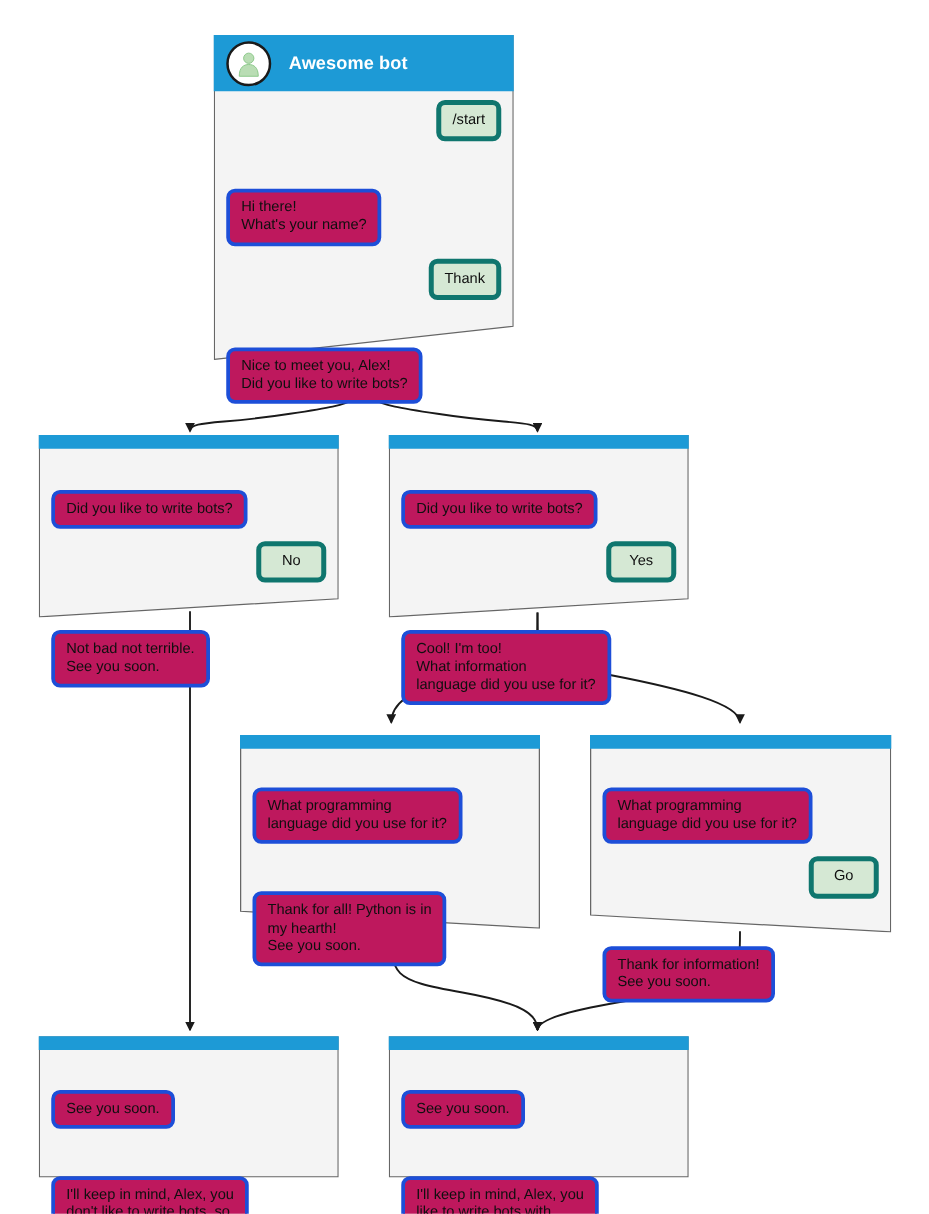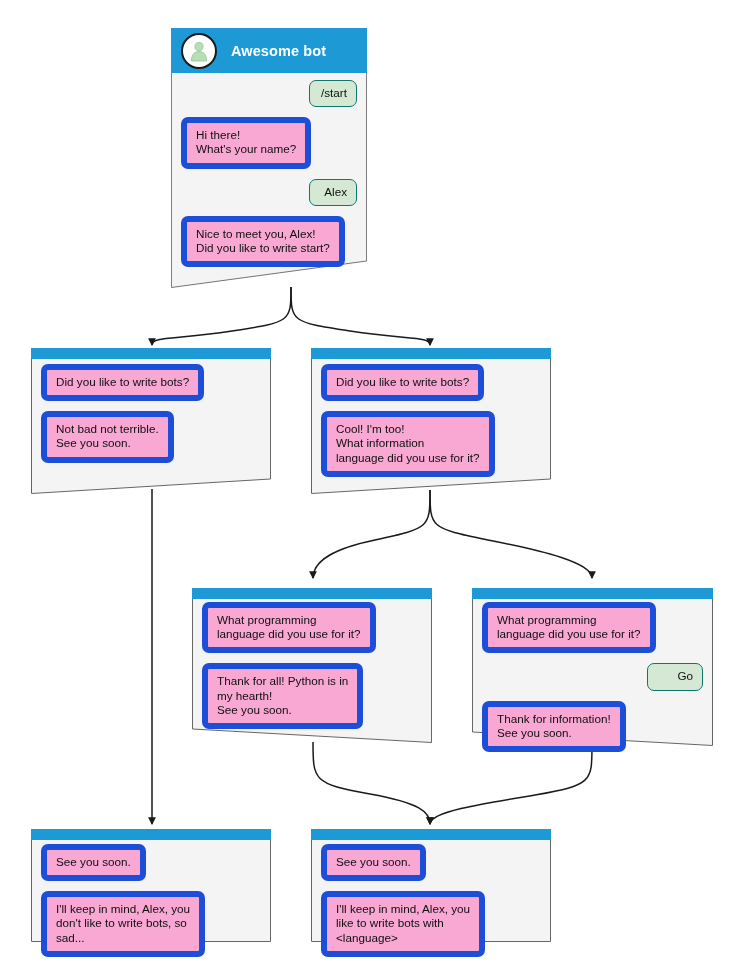--- a/index.html
+++ b/index.html
@@ -116,27 +116,28 @@
     border-radius: 7px;
     padding: 5px 9px 6px 9px;
     font-size: 11.7px;
     line-height: 14.2px;
     color: #0f0f0f;
     box-sizing: border-box;
     white-space: pre-line;
     max-width: 205px;
   }
   .bubble.bot {
-    background: #f9a8d4;
-    border: 6px solid #1d4ed8;
+    background: #be185d;
+    border: 3px solid #1d4ed8;
+    margin-top: 28px;
   }
   .bubble.user {
     background: #d5e8d4;
-    border: 1px solid #0f766e;
-    text-align: right;
+    border: 4px solid #0f766e;
+    text-align: center;
     min-width: 48px;
   }
   .bubble.user.wide { min-width: 56px; }
 </style>
 </head>
 <body>
 
 <div id="canvas">
 
   <svg id="connectors" viewBox="0 0 743 971">
@@ -151,21 +152,21 @@
 
     <path d="M 152,489 L 152,824" fill="none" stroke="#1a1a1a" stroke-width="1.5" marker-end="url(#arrow)"></path>
 
     <path d="M 430,490 C 430,528 430,528 375,540 C 322,551 313,566 313,578" fill="none" stroke="#1a1a1a" stroke-width="1.5" marker-end="url(#arrow)"></path>
     <path d="M 430,490 C 430,528 430,528 488,540 C 545,551 592,563 592,578" fill="none" stroke="#1a1a1a" stroke-width="1.5" marker-end="url(#arrow)"></path>
 
     <path d="M 313,742 C 313,780 313,784 370,794 C 420,803 430,812 430,824" fill="none" stroke="#1a1a1a" stroke-width="1.5" marker-end="url(#arrow)"></path>
     <path d="M 592,745 C 592,782 592,785 535,795 C 480,804 430,812 430,824" fill="none" stroke="#1a1a1a" stroke-width="1.5" marker-end="url(#arrow)"></path>
   </svg>
 
-  <div class="node" style="left:171px; top:28px; width:196px; height:260px;">
+  <div class="node" style="left:171px; top:28px; width:240px; height:260px;">
     <svg class="paper" viewBox="0 0 240 260" preserveAspectRatio="none">
       <path d="M 0.5,0.5 L 239.5,0.5 L 239.5,233 L 0.5,259.5 Z" fill="#f4f4f4" stroke="#666666" stroke-width="1"></path>
     </svg>
     <div class="inner">
       <div class="chat-header">
         <span class="avatar">
           <svg width="22" height="22" viewBox="0 0 22 22">
             <circle cx="11" cy="6.6" r="4.1" fill="#b9ddb4" stroke="#8cc98a" stroke-width="0.8"></circle>
             <path d="M 3.4,21 C 3.4,13.9 7,11.6 11,11.6 C 15,11.6 18.6,13.9 18.6,21 Z" fill="#b9ddb4" stroke="#8cc98a" stroke-width="0.8"></path>
           </svg>
@@ -174,58 +175,64 @@
       </div>
       <div class="messages" style="top:52px;">
         <div class="msg-row user">
           <div class="bubble user">/start</div>
         </div>
         <div class="msg-row bot">
           <div class="bubble bot">Hi there!
 What's your name?</div>
         </div>
         <div class="msg-row user">
-          <div class="bubble user">Alex</div>
+          <div class="bubble user">Thank</div>
         </div>
         <div class="msg-row bot">
           <div class="bubble bot">Nice to meet you, Alex!
-Did you like to write start?</div>
+Did you like to write bots?</div>
         </div>
       </div>
     </div>
   </div>
 
   <div class="node" style="left:31px; top:348px; width:240px; height:146px;">
     <svg class="paper" viewBox="0 0 240 146" preserveAspectRatio="none">
       <path d="M 0.5,0.5 L 239.5,0.5 L 239.5,131 L 0.5,145.5 Z" fill="#f4f4f4" stroke="#666666" stroke-width="1"></path>
     </svg>
     <div class="inner">
       <div class="slim-header"></div>
       <div class="messages" style="top:16px;">
         <div class="msg-row bot">
           <div class="bubble bot">Did you like to write bots?</div>
         </div>
+        <div class="msg-row user">
+          <div class="bubble user wide">No</div>
+        </div>
         <div class="msg-row bot">
           <div class="bubble bot">Not bad not terrible.
 See you soon.</div>
         </div>
       </div>
     </div>
   </div>
 
   <div class="node" style="left:311px; top:348px; width:240px; height:146px;">
     <svg class="paper" viewBox="0 0 240 146" preserveAspectRatio="none">
       <path d="M 0.5,0.5 L 239.5,0.5 L 239.5,131 L 0.5,145.5 Z" fill="#f4f4f4" stroke="#666666" stroke-width="1"></path>
     </svg>
     <div class="inner">
       <div class="slim-header"></div>
       <div class="messages" style="top:16px;">
         <div class="msg-row bot">
           <div class="bubble bot">Did you like to write bots?</div>
         </div>
+        <div class="msg-row user">
+          <div class="bubble user wide">Yes</div>
+        </div>
         <div class="msg-row bot">
           <div class="bubble bot">Cool! I'm too!
 What information
 language did you use for it?</div>
         </div>
       </div>
     </div>
   </div>
 
   <div class="node" style="left:192px; top:588px; width:240px; height:155px;">

